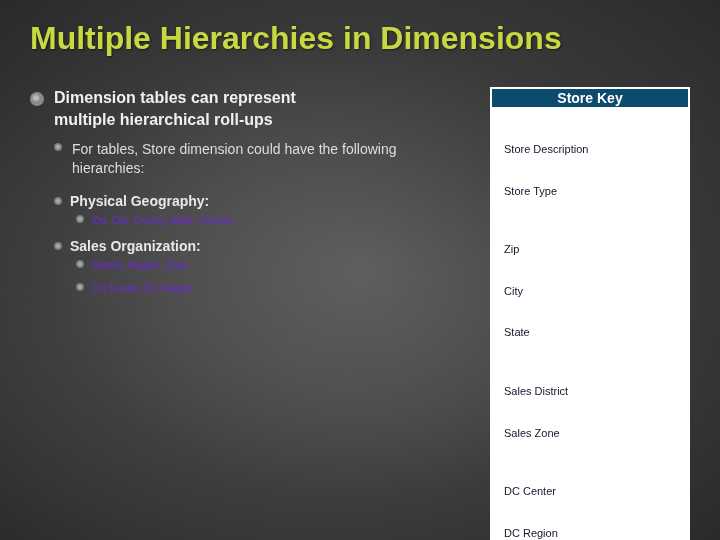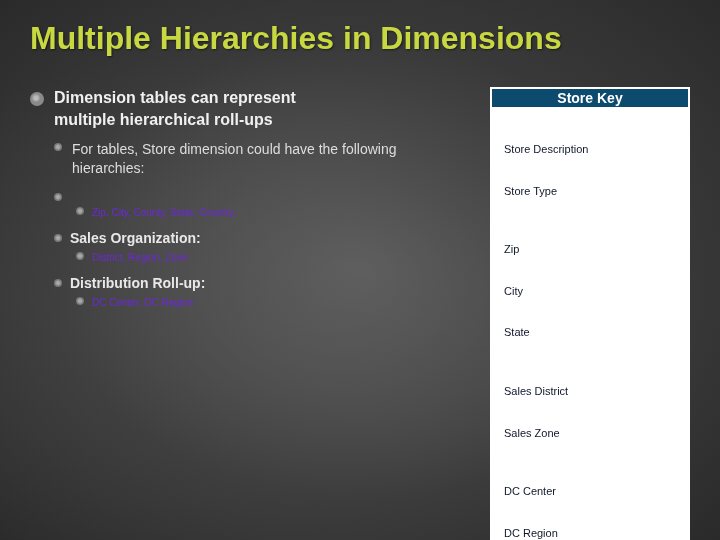--- a/index.html
+++ b/index.html
@@ -205,43 +205,40 @@
           <div class="small-bullet" style="margin-top:3px;"></div>
           <span>For tables, Store dimension could have the following hierarchies:</span>
         </div>
       </div>
 
       <div class="sub-section">
 
         <div>
           <div class="sub-heading">
             <div class="small-bullet"></div>
+            <span>Physical Geography:</span>
           </div>
           <div class="sub-item">
             <div class="small-bullet"></div>
             <span>Zip, City, County, State, Country</span>
           </div>
         </div>
 
         <div style="margin-top:12px;">
           <div class="sub-heading">
             <div class="small-bullet"></div>
             <span>Sales Organization:</span>
           </div>
           <div class="sub-item">
             <div class="small-bullet"></div>
             <span>District, Region, Zone</span>
           </div>
         </div>
 
         <div style="margin-top:12px;">
-          <div class="sub-heading">
-            <div class="small-bullet"></div>
-            <span>Distribution Roll-up:</span>
-          </div>
           <div class="sub-item">
             <div class="small-bullet"></div>
             <span>DC Center, DC Region</span>
           </div>
         </div>
 
       </div>
     </div>
 
     <div class="right-panel">

